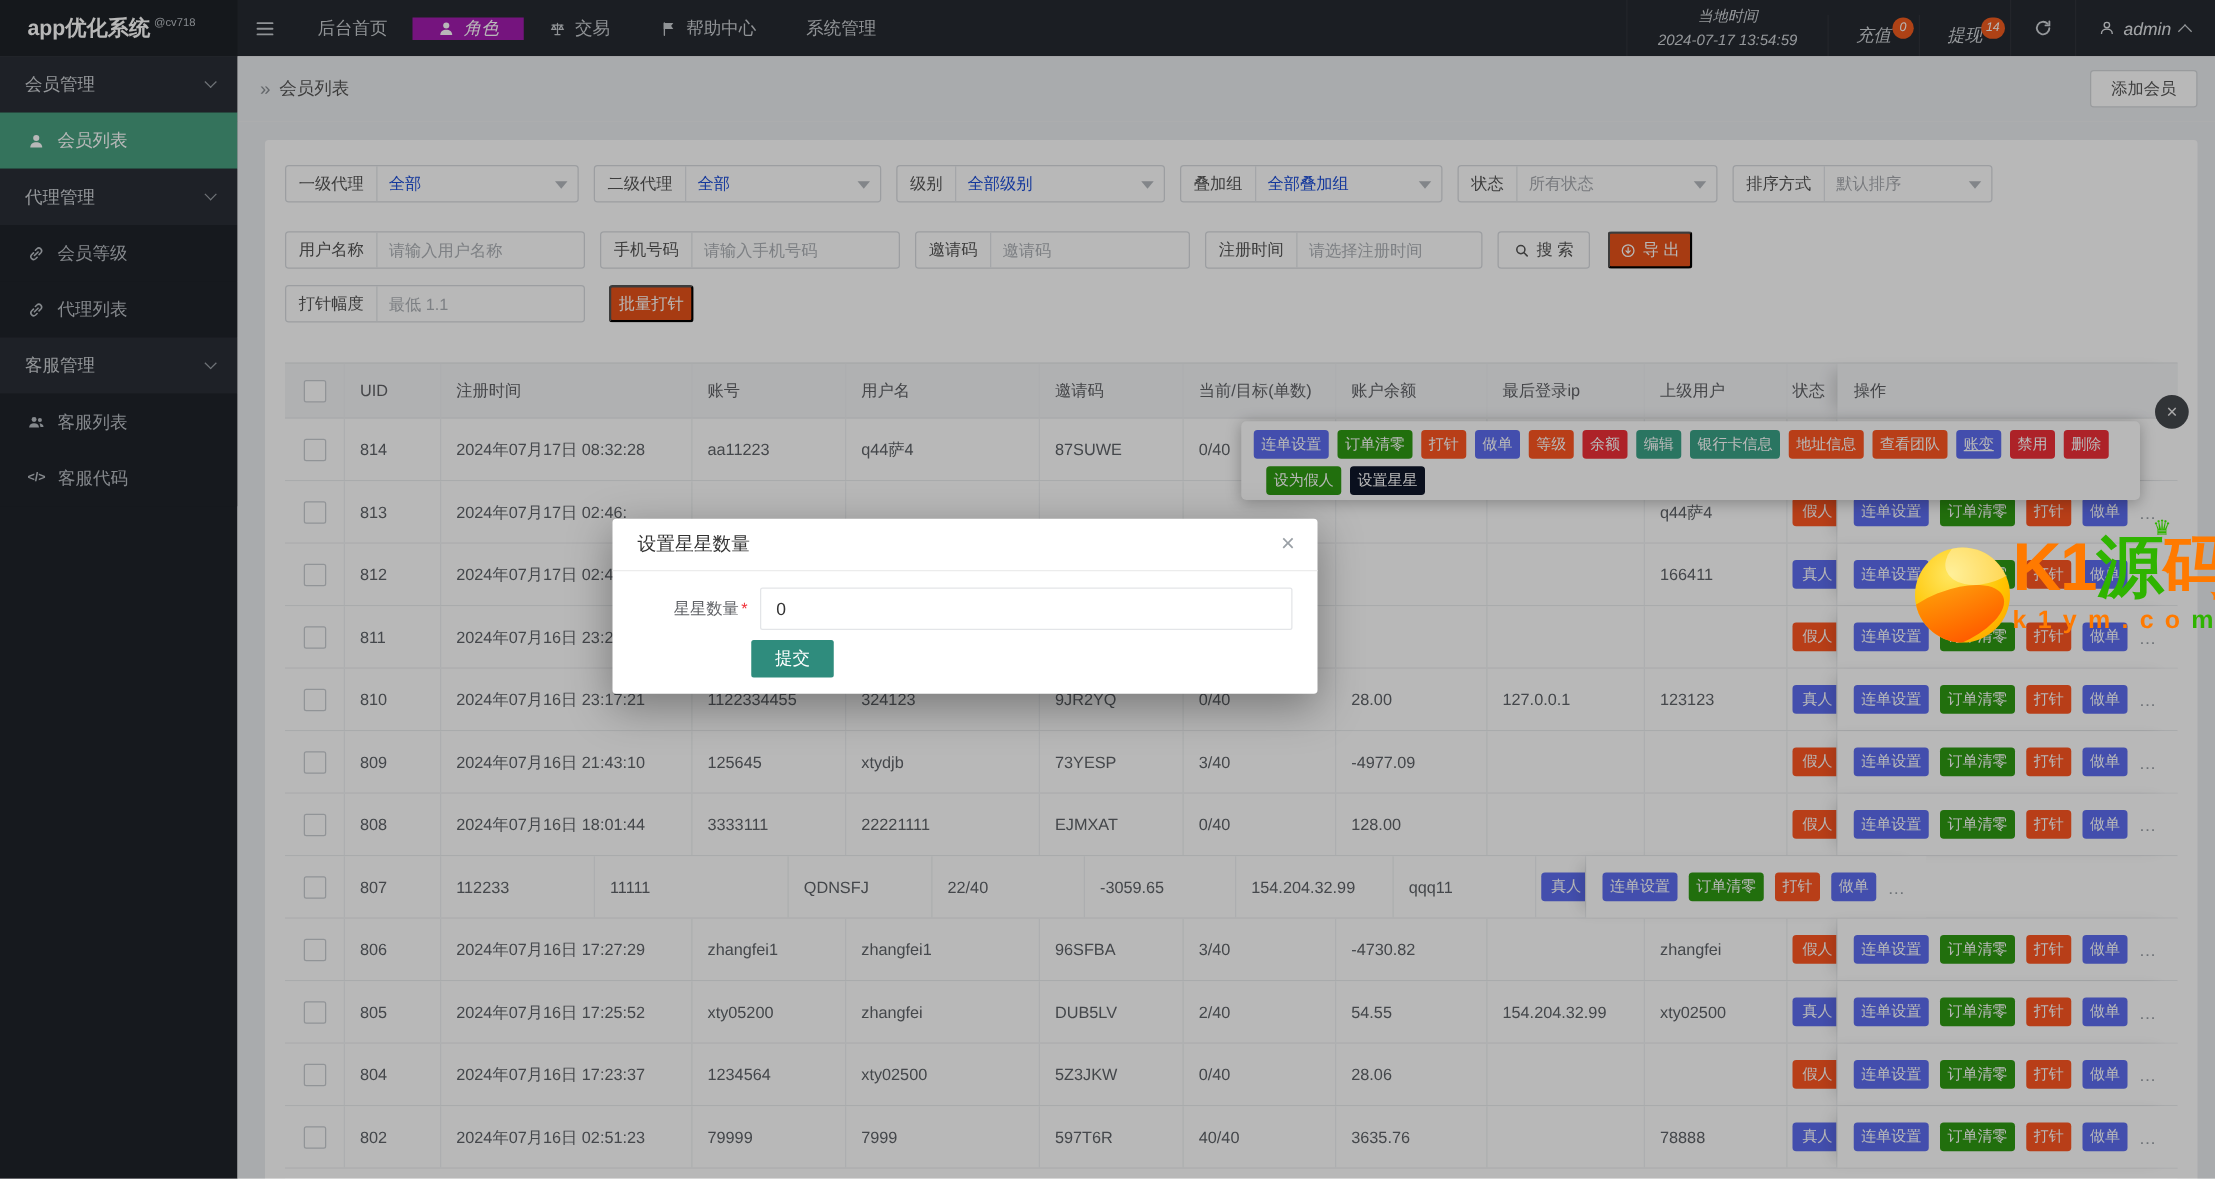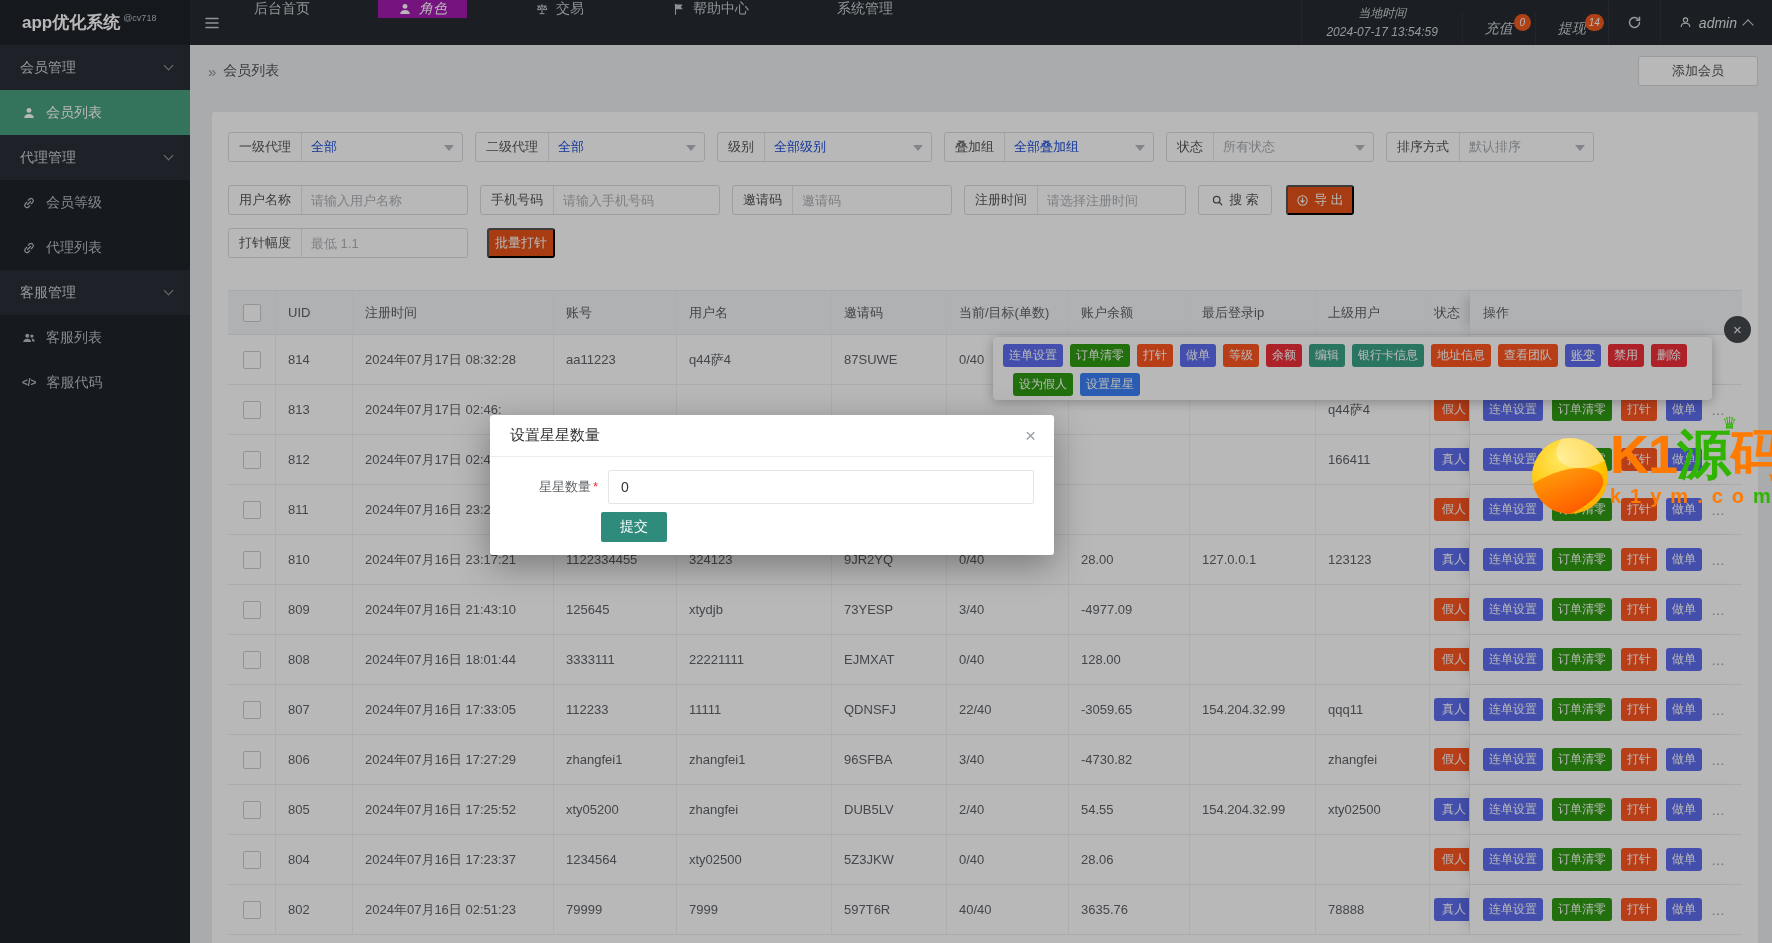--- a/index.html
+++ b/index.html
@@ -34,21 +34,21 @@
 .side-child { background:#1f232a; color:#b9bec4; padding-left:22px; gap:10px; }
 .side-child.active { background:#48a080; color:#fff; }
 .side-child .ico { width:14px; height:14px; flex:none; }
 .side-child .code-ico { font-size:10px; font-weight:bold; letter-spacing:0; width:auto; }
 .chev-down { position:absolute; right:18px; width:7px; height:7px; border-right:1.5px solid #9aa0a6; border-bottom:1.5px solid #9aa0a6; transform:rotate(45deg); top:17px; }
 
 
 .crumbbar { position:absolute; left:190px; top:45px; width:1582px; height:52px; background:#ebedf0; display:flex; align-items:center; padding:0 14px 0 18px; z-index:1; }
 .crumb { display:flex; align-items:center; gap:7px; font-size:14px; color:#555; }
 .crumb .arrows { color:#8a8f94; font-size:15px; }
-.add-btn { margin-left:auto; background:#fff; border:1px solid #d4d7da; border-radius:3px; padding:0 33px; height:30px; display:flex; align-items:center; font-size:13px; color:#555; cursor:pointer; }
+.add-btn { margin-left:auto; background:#fff; border:1px solid #d4d7da; border-radius:3px; padding:0 16px; height:30px; display:flex; align-items:center; font-size:13px; color:#555; cursor:pointer; }
 
 
 .content { position:absolute; left:190px; top:97px; width:1582px; height:846px; background:#ebedf0; z-index:1; }
 .card { position:absolute; left:22px; top:15px; width:1546px; height:840px; background:#fff; border-radius:3px; padding:20px 16px 0 16px; }
 
 
 .frow { display:flex; align-items:center; }
 .frow1 { margin-bottom:23px; }
 .frow2 { margin-bottom:13px; }
 .frow3 { margin-bottom:32px; }
@@ -117,21 +117,21 @@
     <span>app优化系统</span>
     <span class="sup">@cv718</span>
   </div>
   <div class="tb-burger">
     <span class="ico">
         <svg viewBox="0 0 24 24" fill="none" stroke="currentColor" stroke-width="2" stroke-linecap="round">
           <path d="M4 6h16M4 12h16M4 18h16"></path>
         </svg>
       </span>
   </div>
-  <nav id="tb-menu" style="display:flex;align-items:flex-start;gap:48px;">
+  <nav id="tb-menu" style="display:flex;align-items:center;">
       <div class="tb-item">
         <span>后台首页</span>
       </div>
       <div class="tb-item active">
         <span class="ico">
           <svg viewBox="0 0 24 24" fill="currentColor">
             <circle cx="12" cy="7.5" r="4.2"></circle>
             <path d="M3.8 20.5c0-4.5 3.7-7 8.2-7s8.2 2.5 8.2 7z"></path>
           </svg>
         </span>
@@ -506,21 +506,20 @@
             <span class="abtn" style="background: rgb(255, 87, 34);">打针</span>
             <span class="abtn" style="background: rgb(93, 109, 240);">做单</span>
             <span class="more-dots">…</span>
           </div>
         </div>
         <div class="trow">
           <div class="cell c0">
             <span class="cb"></span>
           </div>
           <div class="cell c1">807</div>
-          <div class="cell c2">2024年07月16日 17:33:05</div>
           <div class="cell c3">112233</div>
           <div class="cell c4">11111</div>
           <div class="cell c5">QDNSFJ</div>
           <div class="cell c6">22/40</div>
           <div class="cell c7">-3059.65</div>
           <div class="cell c8">154.204.32.99</div>
           <div class="cell c9">qqq11</div>
           <div class="cell c10">
             <span class="sbadge" style="background: rgb(93, 109, 240);">真人</span>
           </div>
@@ -644,21 +643,21 @@
       <span class="abtn" style="background: rgb(59, 162, 135);">编辑</span>
       <span class="abtn" style="background: rgb(59, 162, 135);">银行卡信息</span>
       <span class="abtn" style="background: rgb(255, 87, 34);">地址信息</span>
       <span class="abtn" style="background: rgb(255, 87, 34);">查看团队</span>
       <span class="abtn" style="background: rgb(93, 109, 240); text-decoration: underline;">账变</span>
       <span class="abtn" style="background: rgb(240, 48, 56);">禁用</span>
       <span class="abtn" style="background: rgb(240, 48, 56);">删除</span>
     </div>
     <div class="pline pline2">
       <span class="abtn" style="background: rgb(47, 154, 18);">设为假人</span>
-      <span class="abtn" style="background: #3b82f6;">设置星星</span>
+      <span class="abtn" style="background: #0f172a;">设置星星</span>
     </div>
   </div>
 <div class="popup-close">
   <span>×</span>
 </div>
 
 <div class="dim"></div>
 
 <div class="modal">
   <div class="modal-hd">

